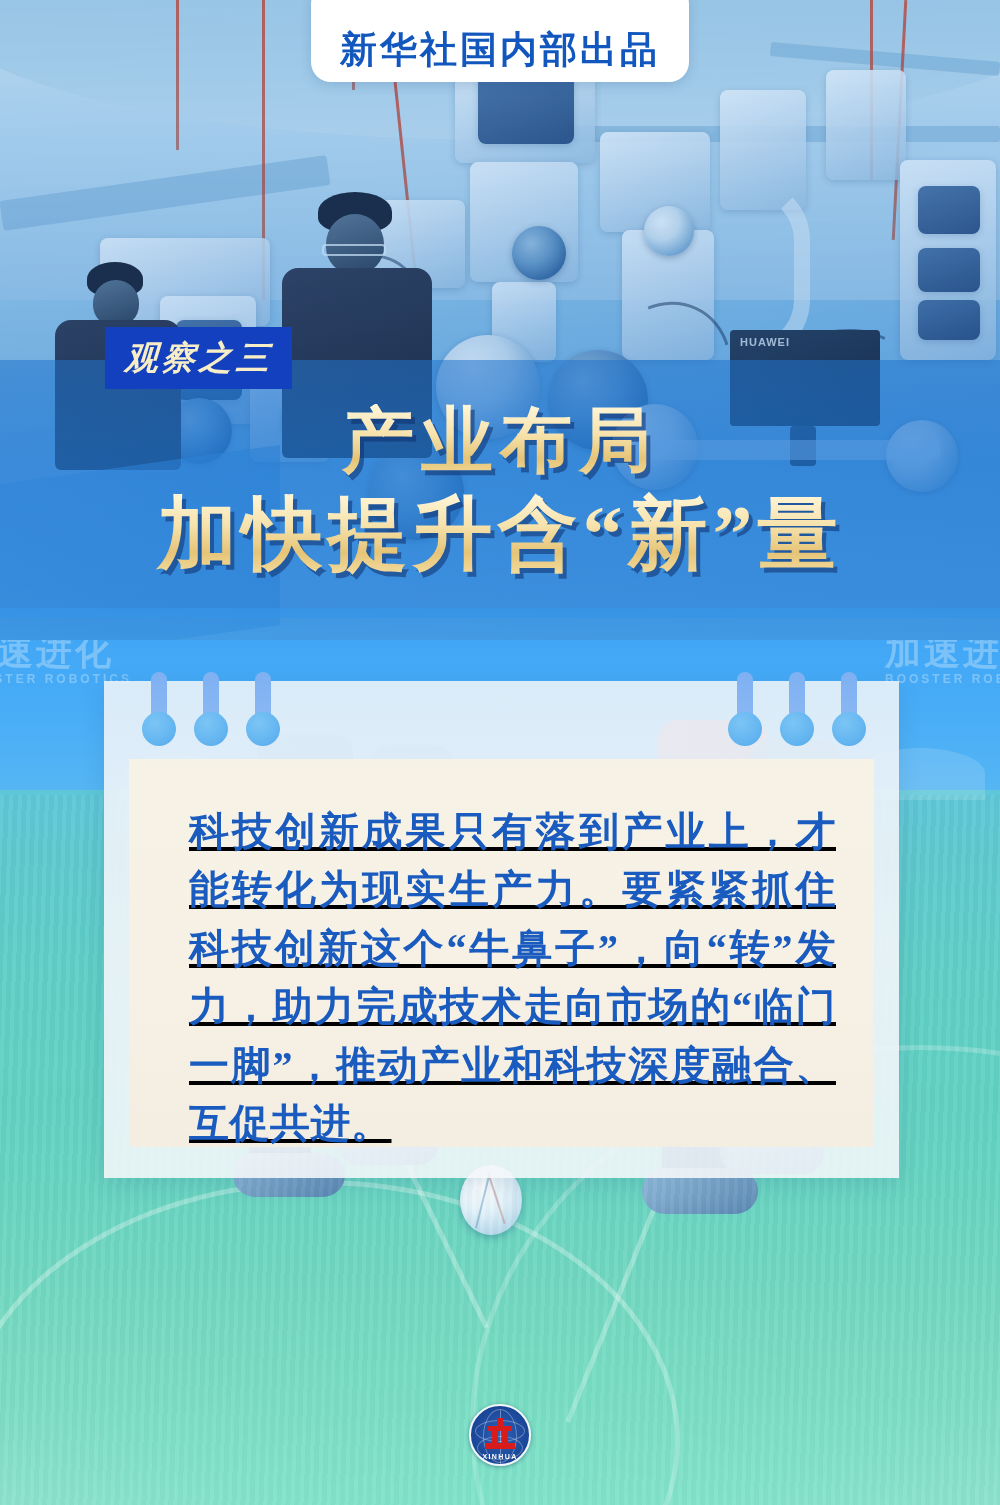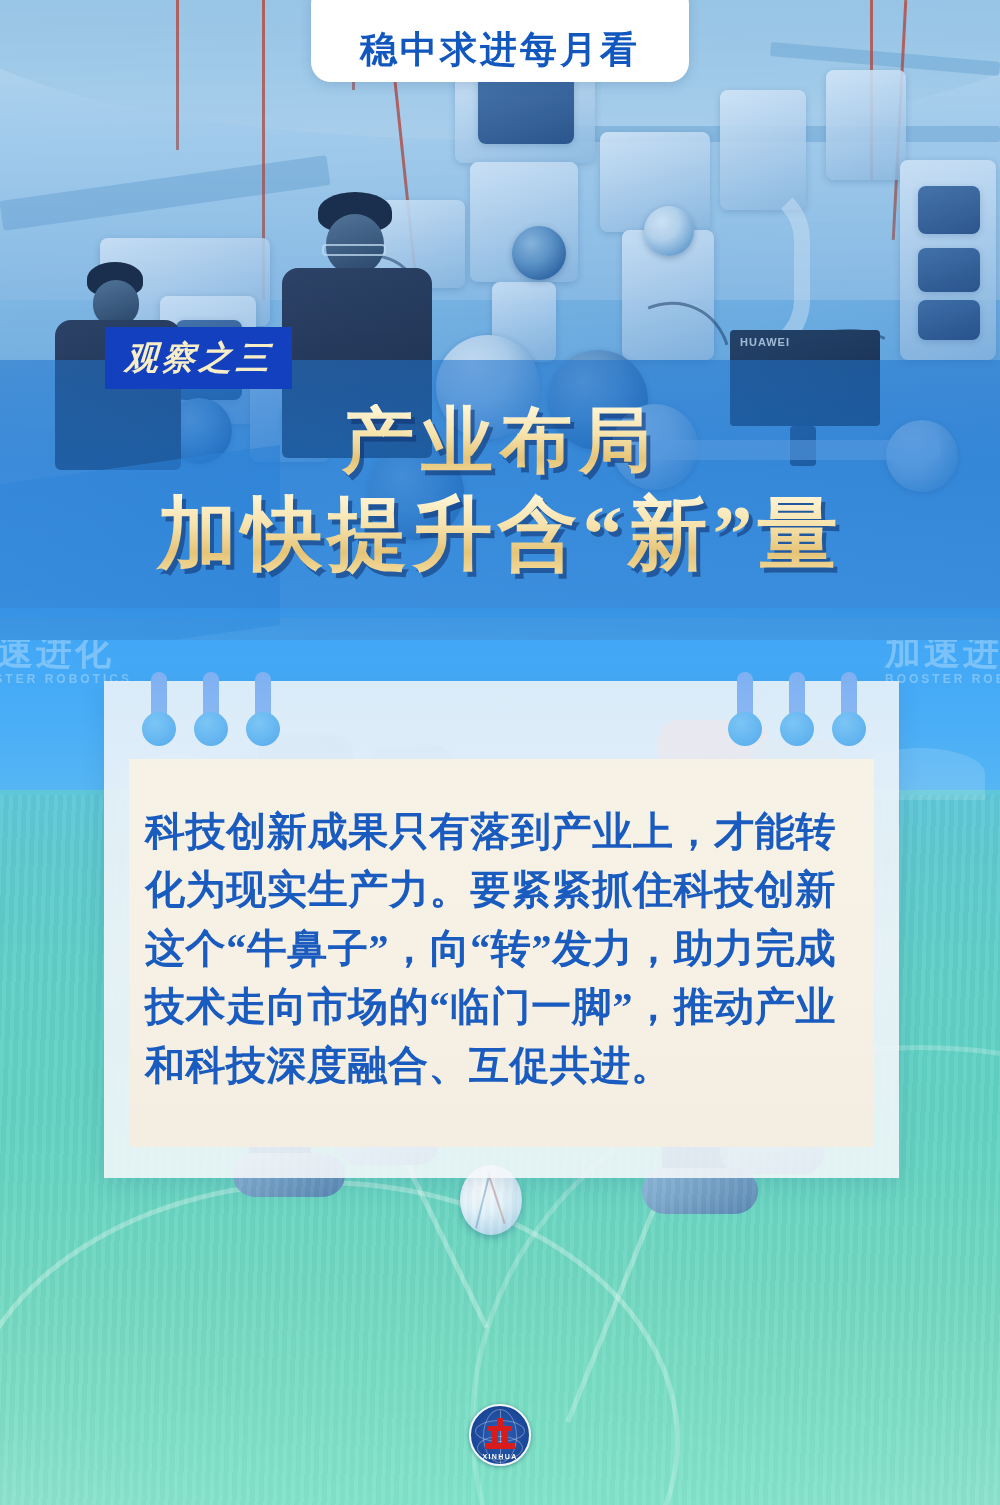--- a/index.html
+++ b/index.html
@@ -240,21 +240,22 @@
     left: 104px; top: 681px;
     width: 795px; height: 497px;
     background: linear-gradient(180deg, rgba(234,242,249,0.90) 0%, rgba(239,244,249,0.93) 55%, rgba(244,247,250,0.88) 100%);
     box-shadow: 0 5px 22px rgba(20,70,130,0.14);
   }
   .card-inner {
     position: absolute;
     left: 129px; top: 759px;
     width: 745px; height: 388px;
     background: linear-gradient(180deg, #f7f2e6 0%, #f6f1e4 55%, #f3eee1 100%);
-    padding: 44px 38px 0 16px;
+    padding: 44px 38px 0 60px;
+    text-decoration: underline;
   }
   .quote-text {
     color: #1a5bbf;
     font-family: "Liberation Serif", "DejaVu Serif", serif;
     font-size: 40px;
     font-weight: 700;
     line-height: 1.46;
     letter-spacing: 0.5px;
     text-align: justify;
   }
@@ -458,21 +459,21 @@
     <div style="position:absolute; left:-20px; top:466px; width:300px; height:180px;
                 background: linear-gradient(160deg, rgba(90,170,230,0.55), rgba(60,145,215,0.6));
                 transform: skewY(-8deg);"></div>
 
     <div class="photo-tint"></div>
     <div class="title-band"></div>
     <div class="title-band2"></div>
   </div>
 
   <div class="badge">
-    <div class="badge-text">稳中求进每月看</div>
+    <div class="badge-text">新华社国内部出品</div>
   </div>
 
   <div class="observe">
     <div class="observe-text">观察之三</div>
   </div>
 
   <div class="title-wrap">
     <div class="title-line l1">产业布局</div>
     <div class="title-line l2">加快提升含“新”量</div>
   </div>

